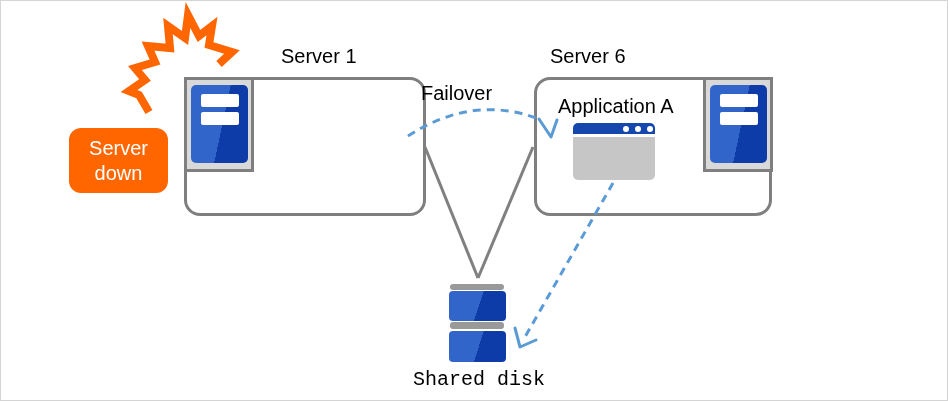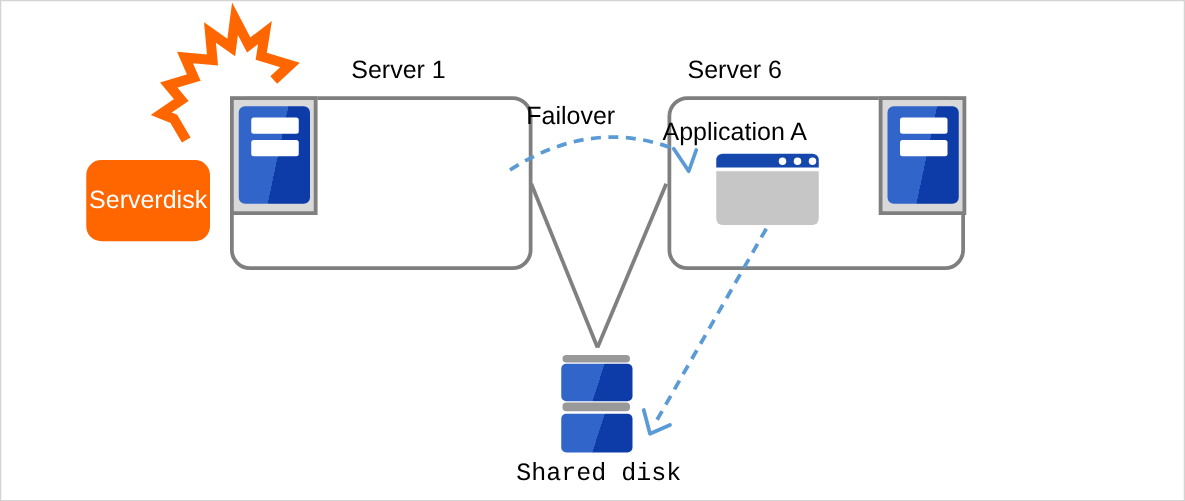--- a/index.html
+++ b/index.html
@@ -31,27 +31,27 @@
     position:absolute;left:4px;top:5px;width:57px;height:78px;border-radius:5px;
     background:linear-gradient(102deg,var(--blue-light,#3165c9) 54%,var(--blue-dark,#0d3ca8) 54%);
   }
   .slot{position:absolute;left:10px;width:38px;height:13px;background:#fff;border-radius:2px;}
   .slot1{top:9px;} .slot2{top:27px;}
 
   .label{position:absolute;font-size:20px;color:var(--text,#000);text-align:left;white-space:nowrap;z-index:3;}
   #label-server1{left:280px;top:44px;width:130px;}
   #label-server2{left:549px;top:44px;width:130px;}
   #label-failover{left:420px;top:81px;width:130px;}
-  #label-application{left:529px;top:94px;width:132px;}
+  #label-application{left:557px;top:94px;width:132px;}
   #label-shared-disk{left:412px;top:367px;width:130px;font-family:Liberation Mono, monospace;}
 
   #server-down-badge{
     position:absolute;left:68px;top:127px;width:99px;height:65px;border-radius:12px;
     background:var(--orange,#f60);color:var(--badge-text,#fff);z-index:3;
-    display:flex;flex-direction:row;align-items:center;justify-content:center;
+    display:flex;flex-direction:column;align-items:center;justify-content:center;
     font-size:20px;line-height:25px;
   }
 
   #app-window{position:absolute;left:572px;top:122px;width:82px;height:57px;z-index:3;}
   .win-title{position:absolute;top:0;left:0;right:0;height:11px;background:var(--title-blue,#1547ad);border-radius:5px 5px 0 0;}
   .win-dot{position:absolute;top:2.5px;width:6px;height:6px;border-radius:50%;background:#fff;}
   .win-dot.d1{left:50px;} .win-dot.d2{left:62px;} .win-dot.d3{left:74px;}
   .win-body{position:absolute;top:14px;left:0;right:0;bottom:0;background:var(--window-gray,#c6c6c6);border-radius:0 0 5px 5px;}
 
   #shared-disk-icon{position:absolute;left:448px;top:283px;width:57px;height:78px;z-index:3;}
@@ -89,21 +89,21 @@
   </div>
   <div class="icon-frame" id="server2-icon">
     <div class="server-tower">
       <div class="slot slot1"></div>
       <div class="slot slot2"></div>
     </div>
   </div>
 
   <div id="server-down-badge">
     <span>Server</span>
-    <span>disk</span>
+    <span>down</span>
   </div>
 
   <div id="app-window">
     <div class="win-title">
       <span class="win-dot d1"></span>
       <span class="win-dot d2"></span>
       <span class="win-dot d3"></span>
     </div>
     <div class="win-body"></div>
   </div>

